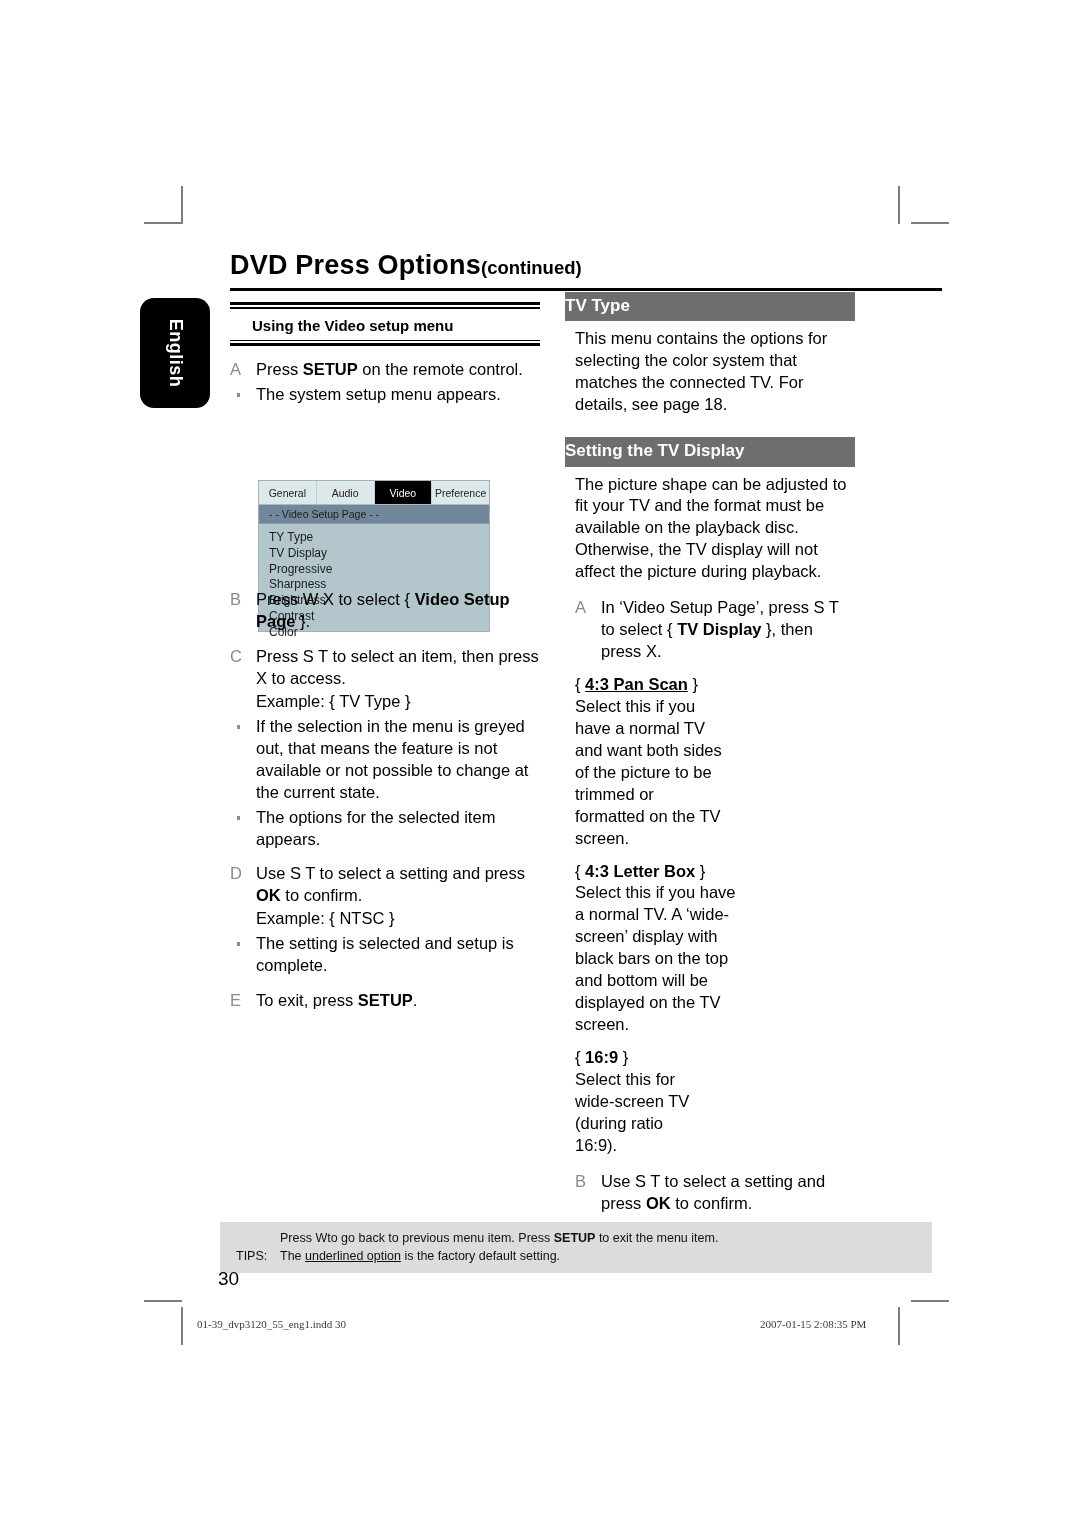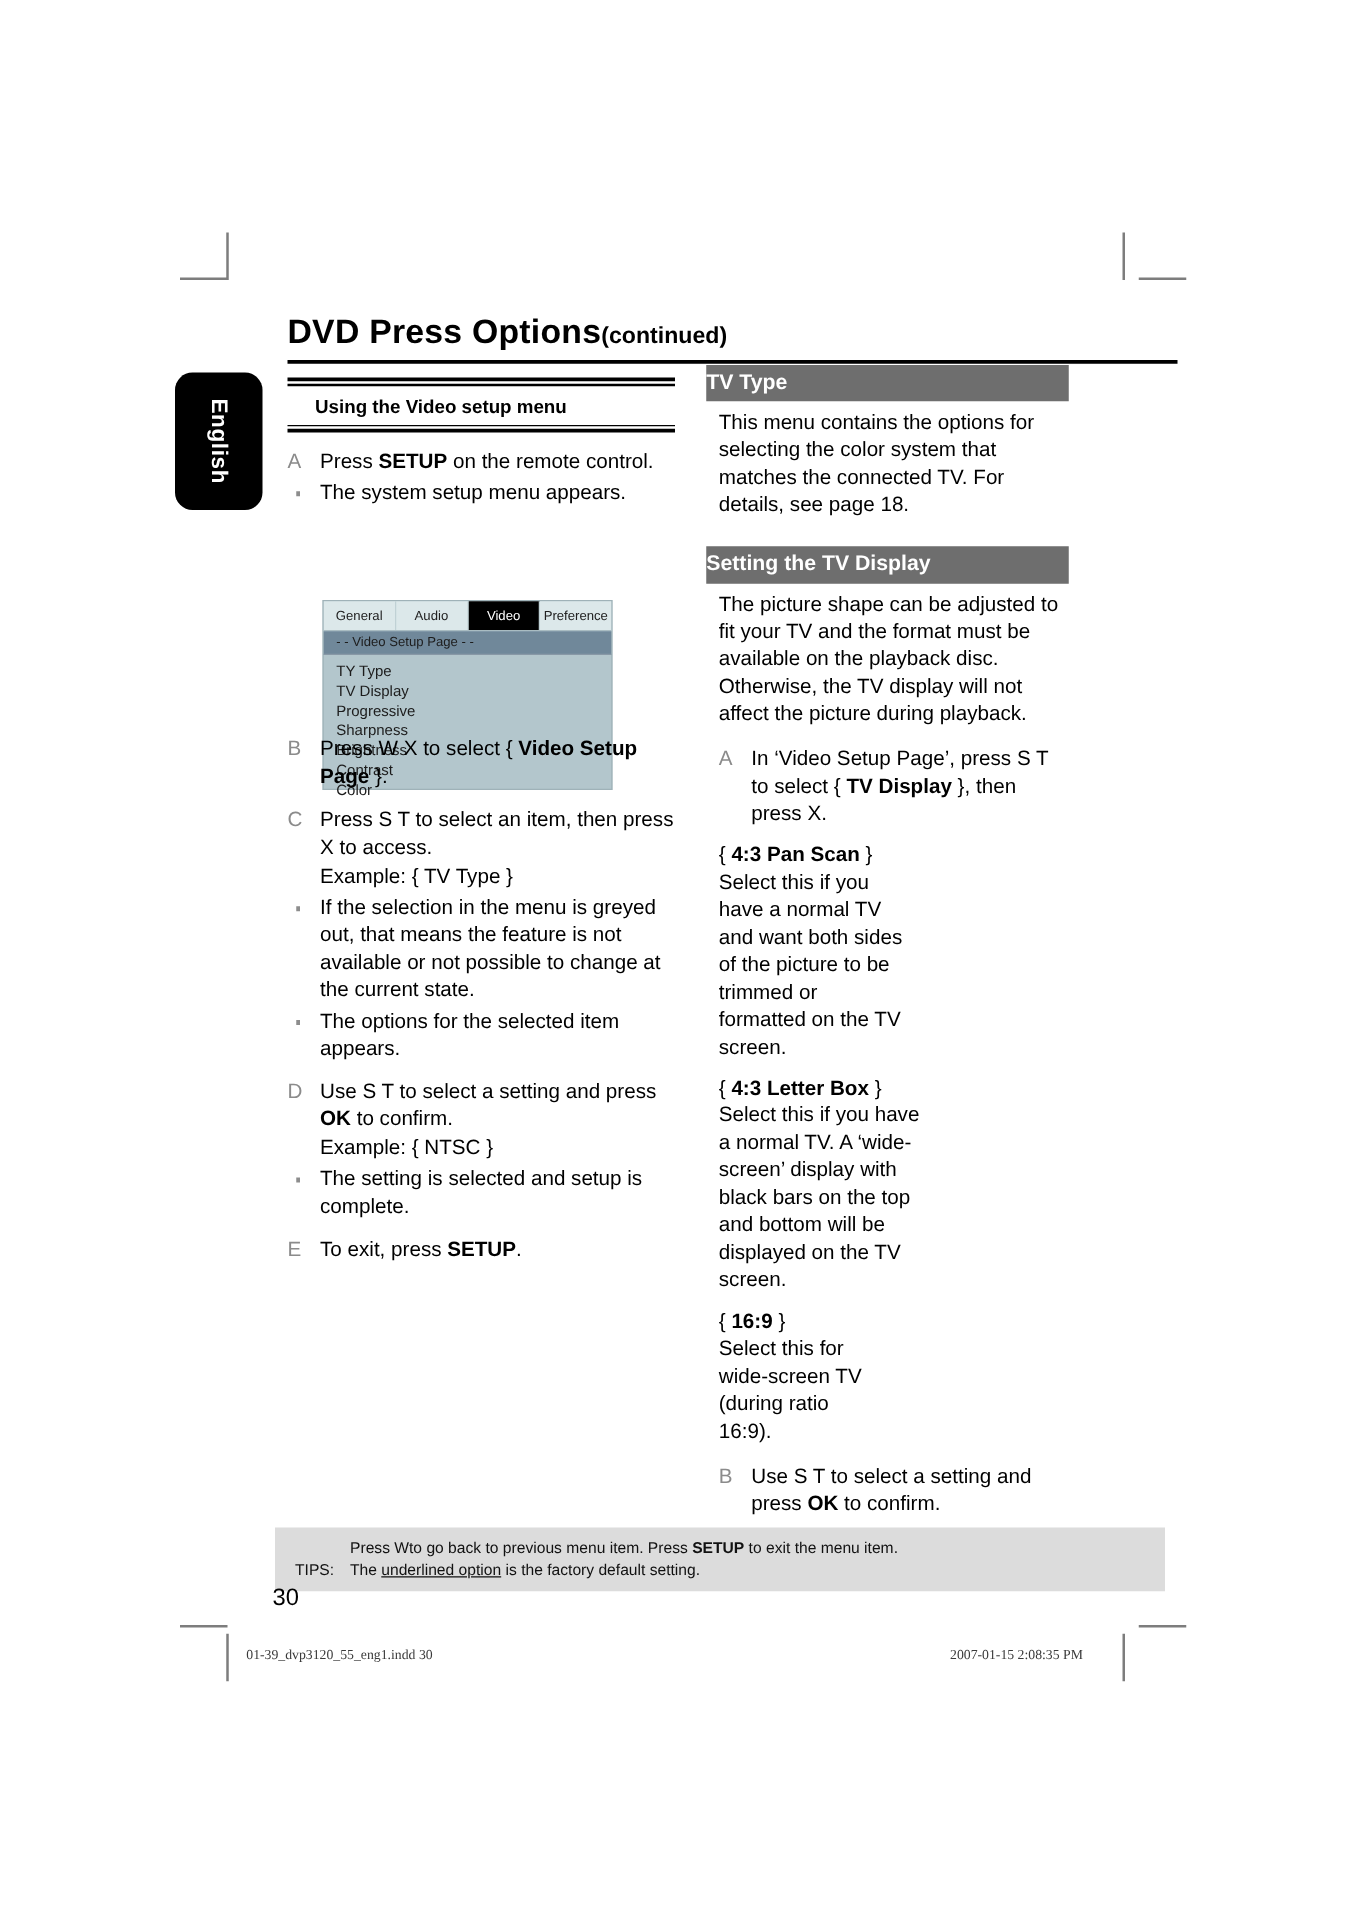--- a/index.html
+++ b/index.html
@@ -219,21 +219,21 @@
     margin-top: 7px;
     padding-left: 10px;
   }
   .opt-title {
     font-size: 16.5px;
     line-height: 1.33;
     margin-top: 11px;
     padding-left: 10px;
   }
   .opt-title b { font-weight: bold; }
-  .opt-title .und { font-weight: bold; }
+  .opt-title .und { font-weight: bold; text-decoration: underline; }
   .opt-body {
     font-size: 16.5px;
     line-height: 1.33;
     padding-left: 10px;
   }
   .step.right { padding-left: 26px; margin-left: 0; }
 
   
   .tips {
     position: absolute;

